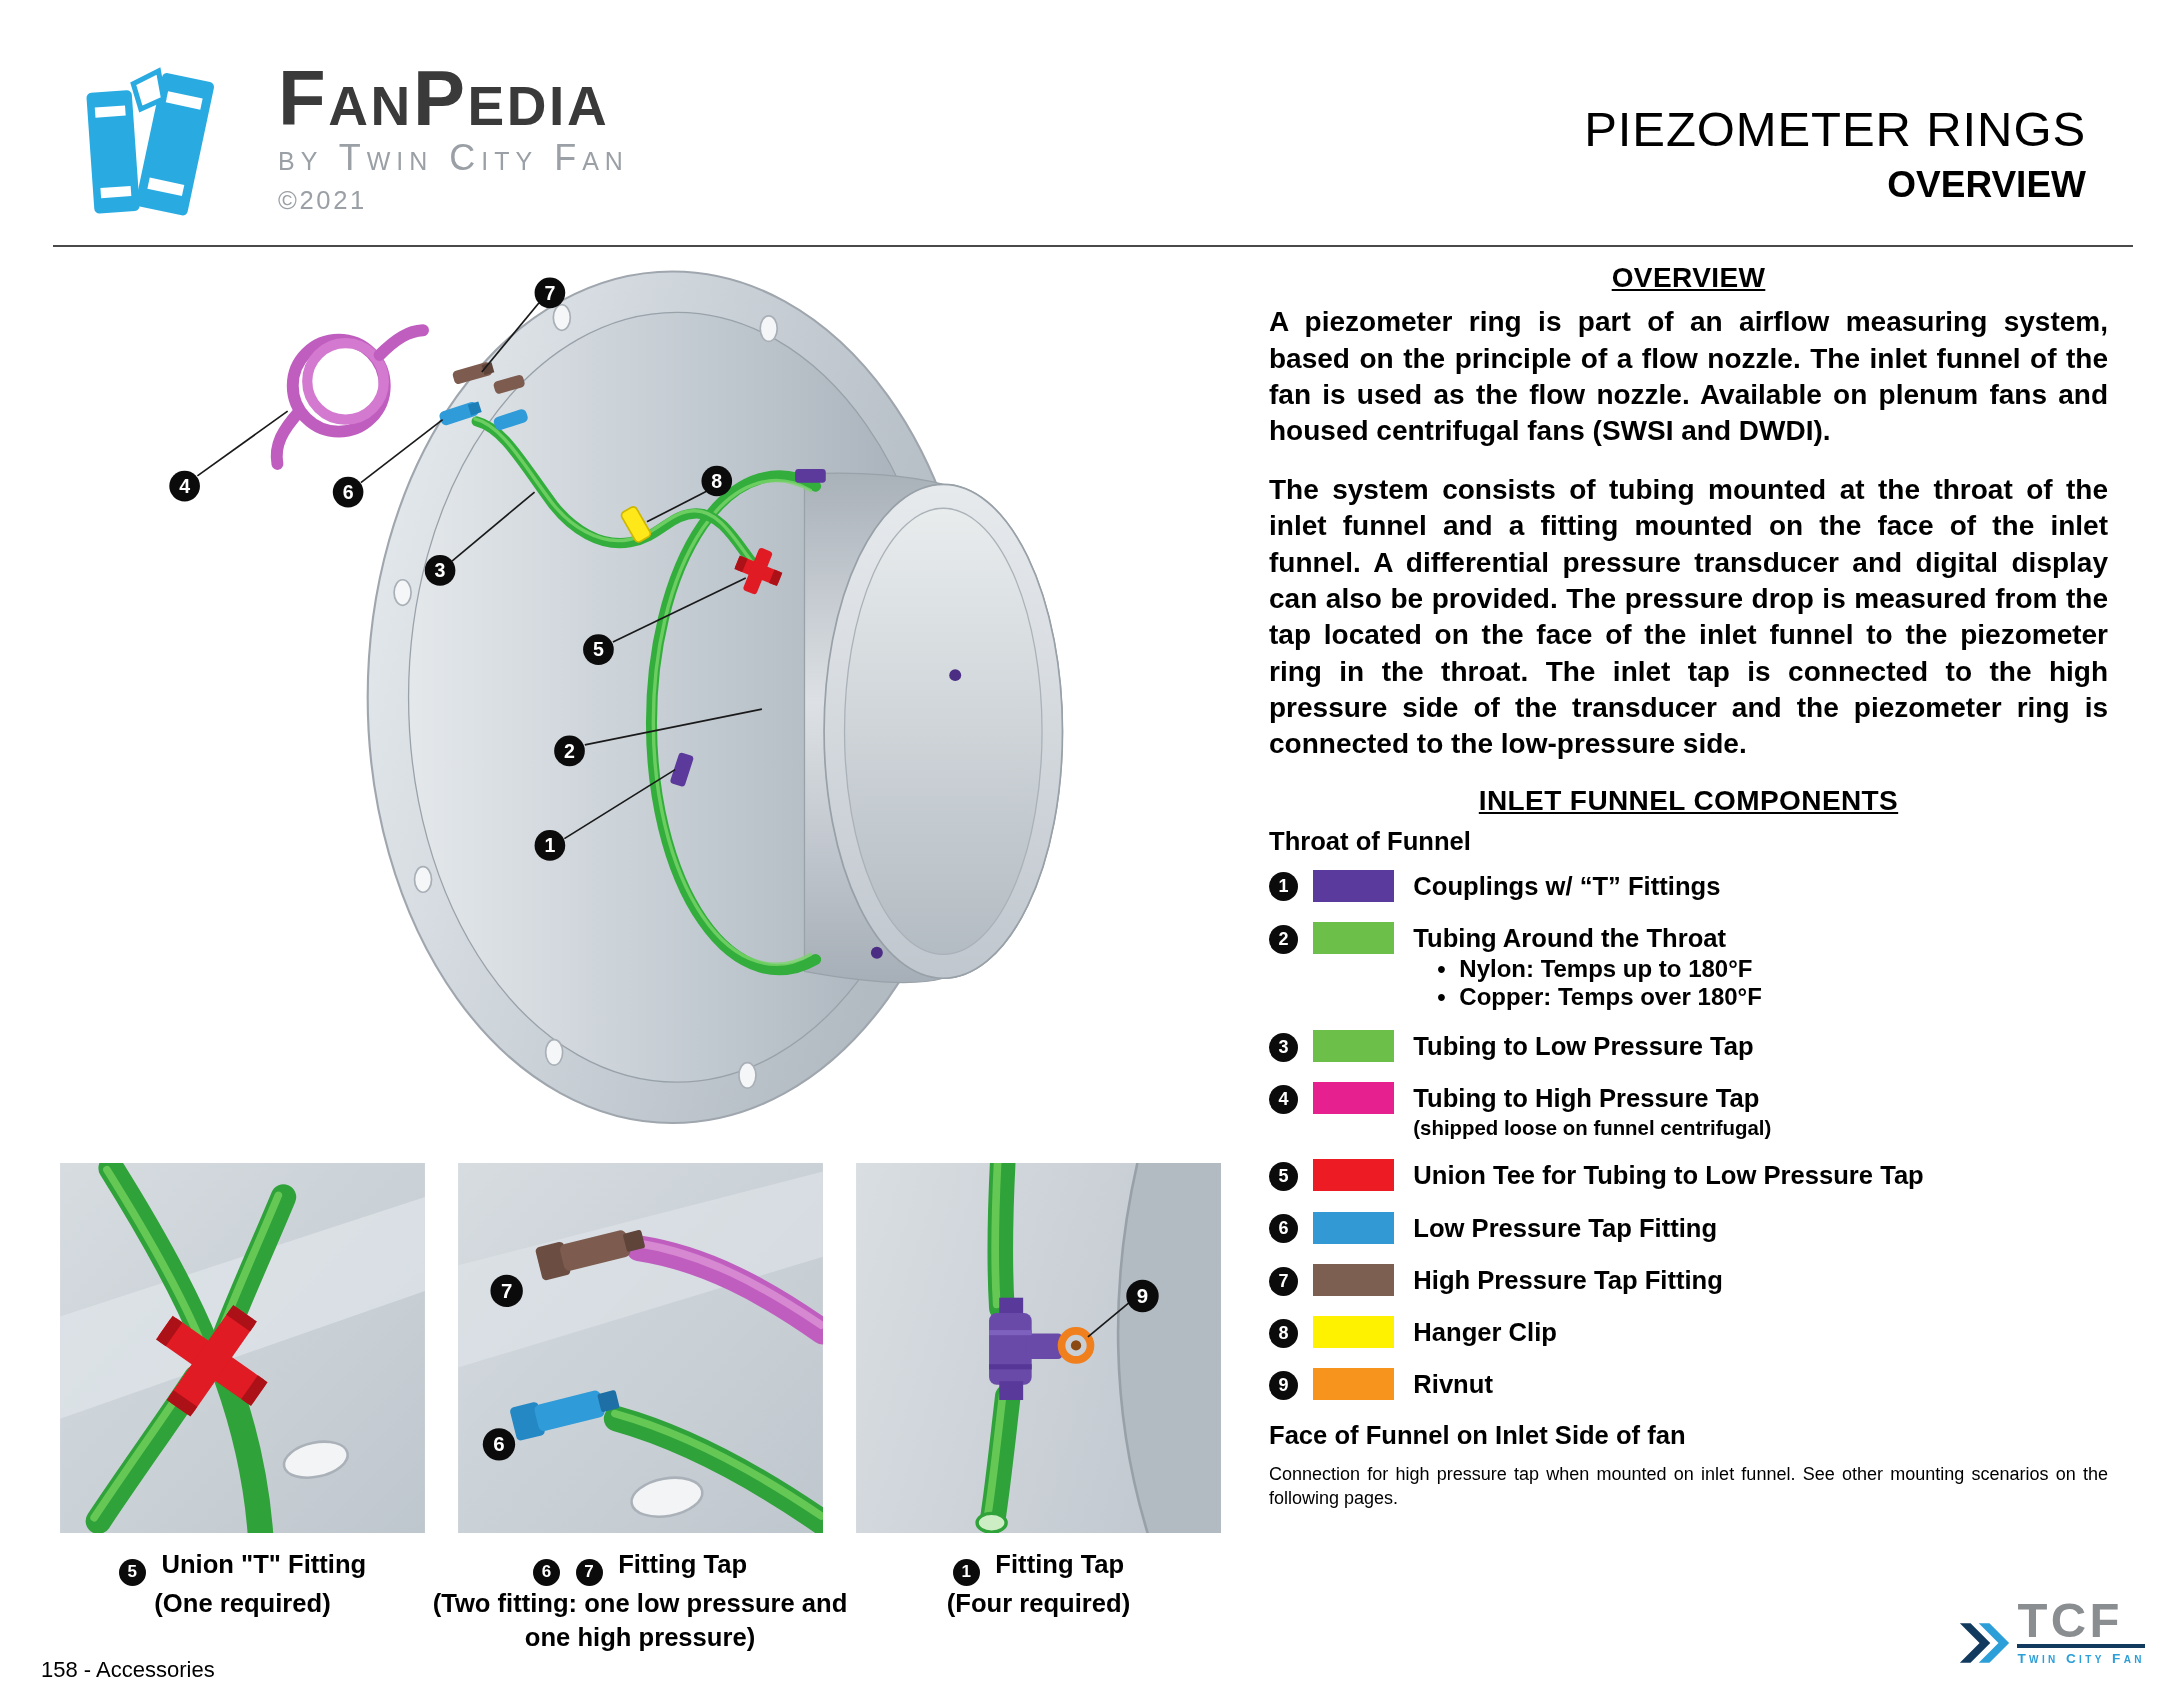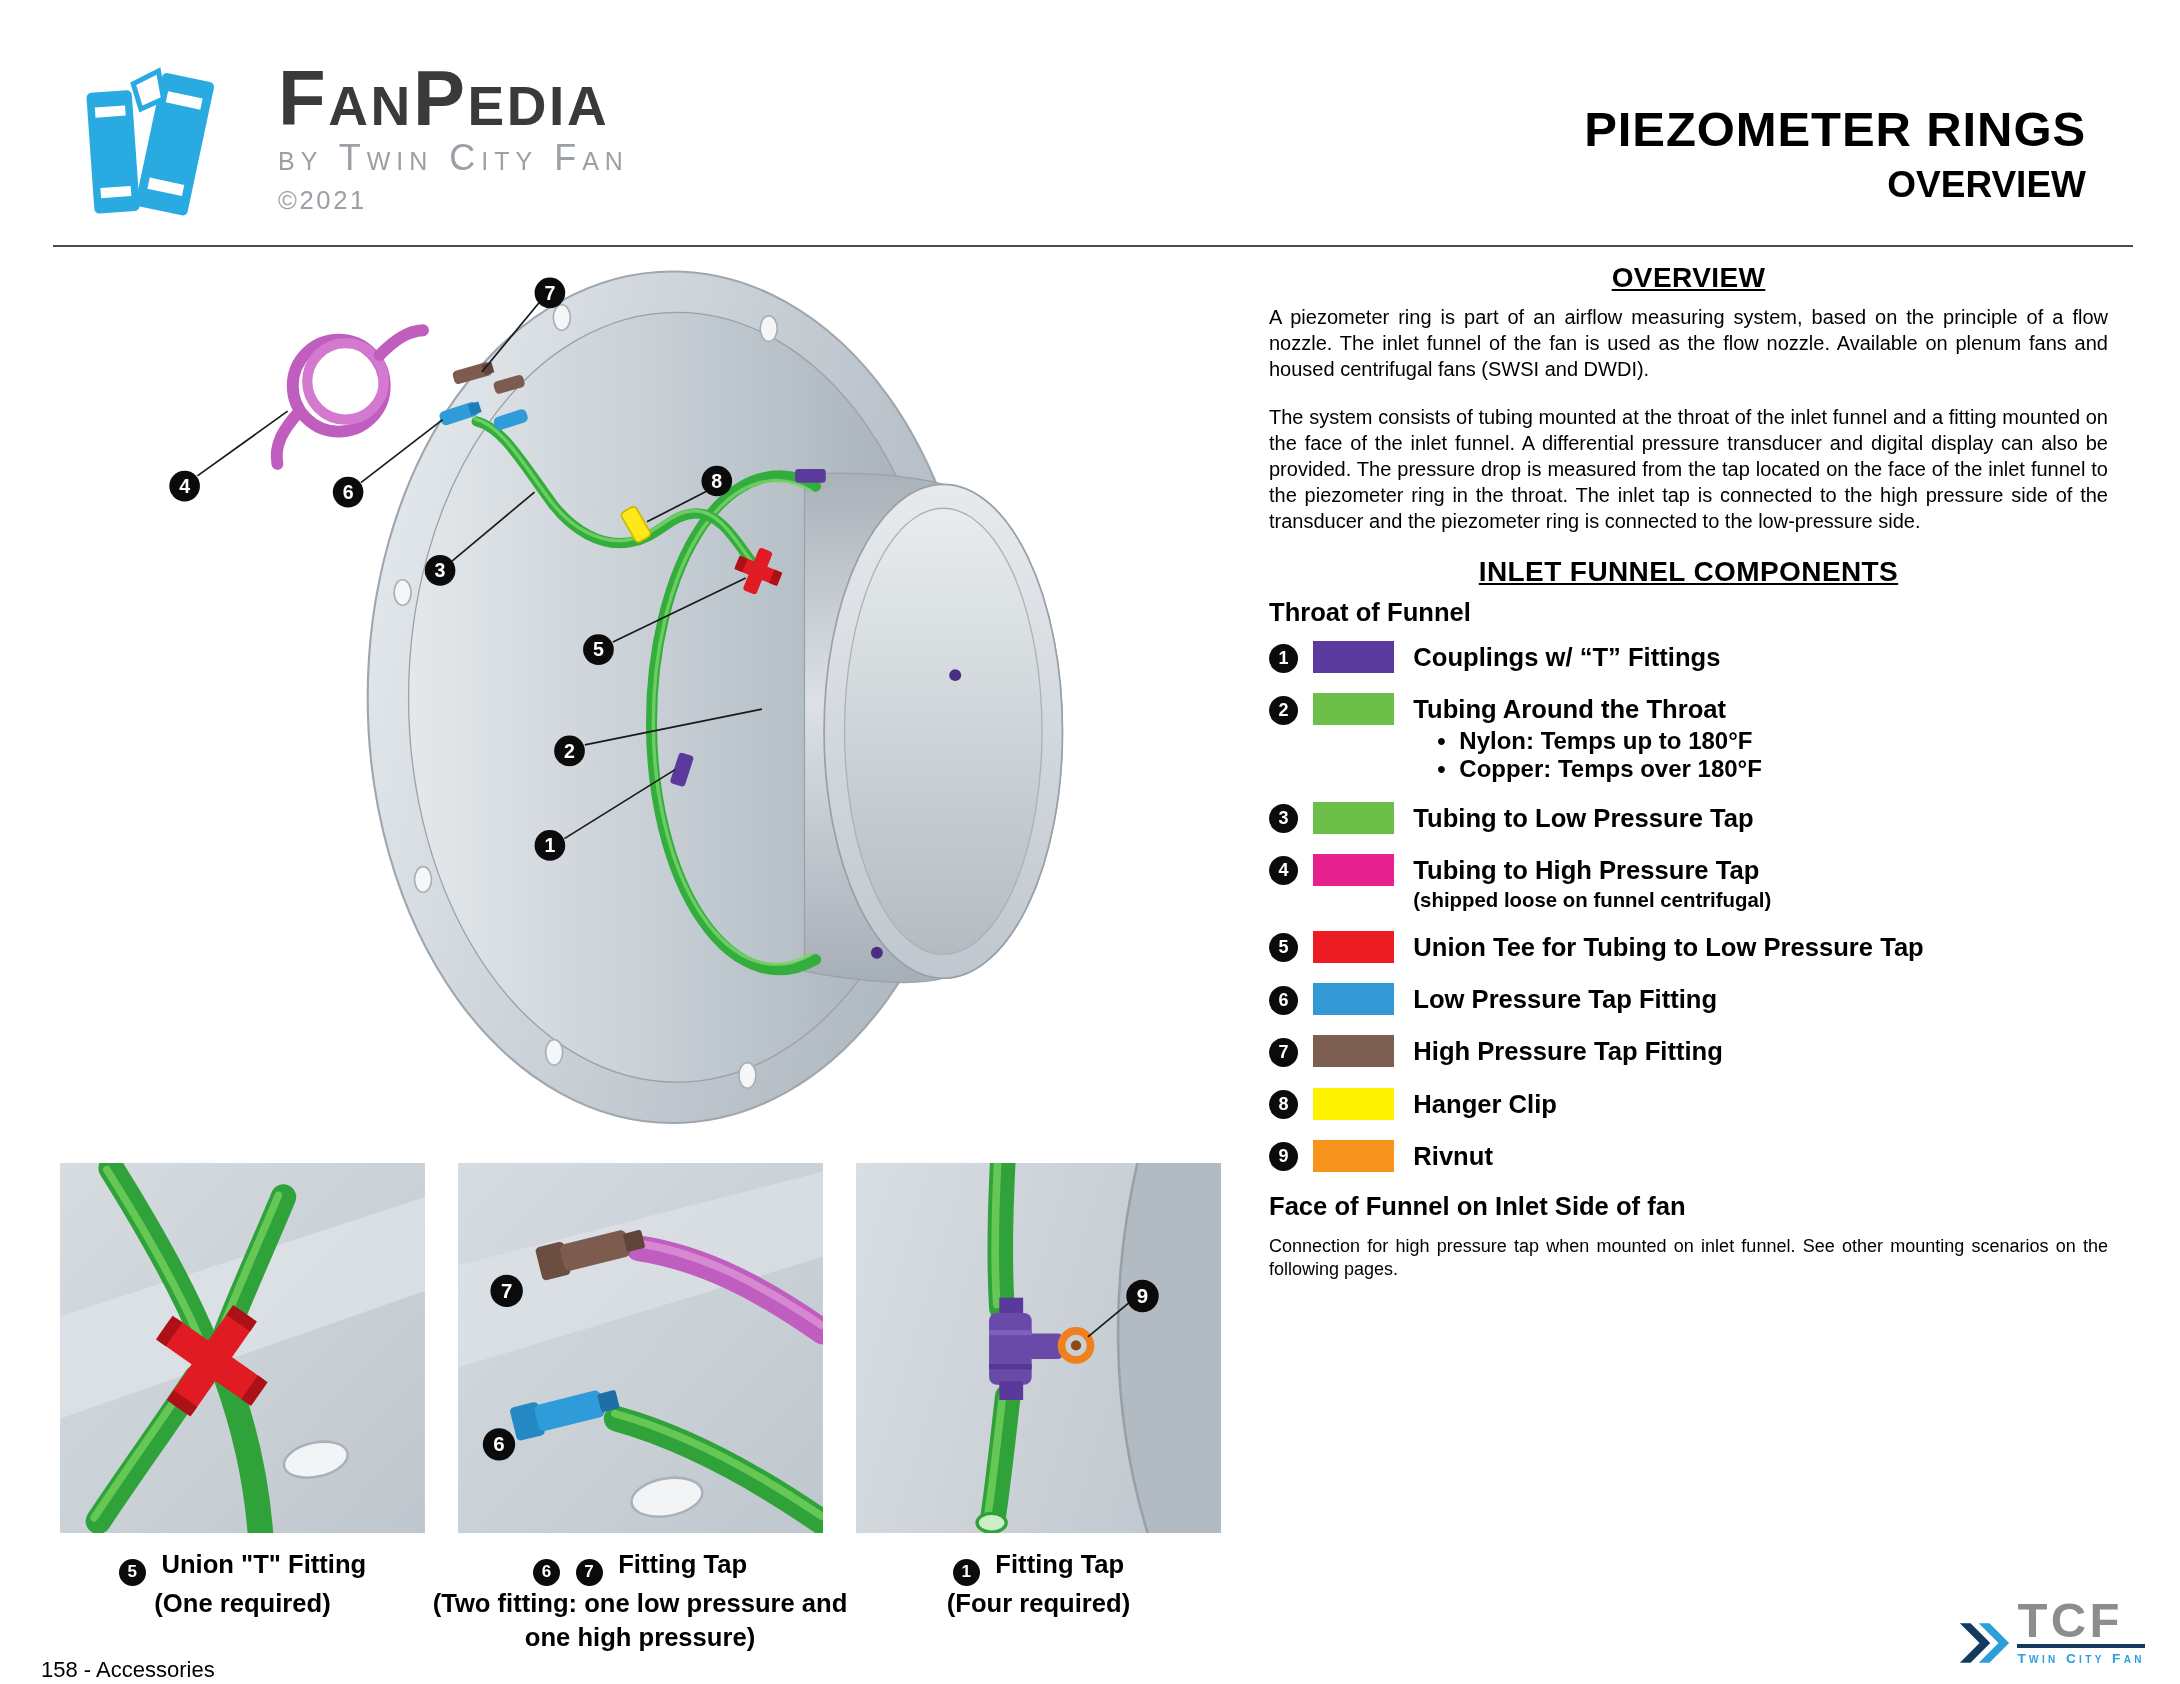--- a/index.html
+++ b/index.html
@@ -7,33 +7,33 @@
   body { font-family:"Liberation Sans", sans-serif; color:#000; }
   .page { position:relative; width:2181px; height:1685px; background:#fff; overflow:hidden; }
 
   
   .logo-wrap { position:absolute; left:85px; top:61px; display:flex; gap:41px; align-items:flex-start; }
   .logo-icon { width:152px; height:164px; }
   .brand-name { font-size:78px; font-weight:bold; font-variant:small-caps; letter-spacing:2.6px; color:#3a3a3a; line-height:0.95; }
   .brand-tagline { font-size:36px; font-variant:small-caps; letter-spacing:6px; color:#9aa0a5; margin-top:1.7px; }
   .brand-copyright { font-size:25.6px; color:#9aa0a5; letter-spacing:2.6px; margin-top:6.8px; }
   .title-block { position:absolute; right:95px; top:101px; text-align:right; }
-  .page-title { font-size:49px; font-weight:bold; letter-spacing:0.9px; }
+  .page-title { font-size:49px; font-weight:normal; letter-spacing:0.9px; }
   .page-subtitle { font-size:37px; font-weight:bold; margin-top:6.8px; }
   .divider { position:absolute; top:245px; left:53px; right:48px; height:1.7px; background:#4a4a4a; }
 
   
   .diagram { position:absolute; left:85px; top:256px; }
   .diagram text, .inset-img text { font-family:"Liberation Sans", sans-serif; font-weight:bold; fill:#fff; text-anchor:middle; }
   .leader { stroke:#1a1a1a; stroke-width:2; }
 
   
   .right-col { position:absolute; left:1269px; top:262px; width:839px; }
   .section-heading { text-align:center; font-size:28px; font-weight:bold; text-decoration:underline; margin-bottom:10.2px; letter-spacing:0.4px; }
-  .para { font-size:20px; line-height:1.3; text-align:justify; margin-bottom:22px; }
+  .para { font-size:28px; line-height:1.3; text-align:justify; margin-bottom:22px;font-weight:bold; }
   .sub-heading { font-size:25.6px; font-weight:bold; margin:1.7px 0 13.6px; }
   .comp-item { display:flex; align-items:flex-start; margin-bottom:19px; }
   .badge { width:29px; height:29px; border-radius:50%; background:#0b0b0b; color:#fff; font-size:18px; font-weight:bold;
            display:flex; align-items:center; justify-content:center; flex:none; margin-top:2.6px; }
   .swatch { width:81px; height:32px; margin:0 19px 0 15.3px; flex:none; }
   .comp-label { font-size:25.6px; font-weight:bold; line-height:1.3; }
   .comp-note { font-size:20.4px; font-weight:bold; margin-top:1.7px; }
   .comp-bullet { font-size:24px; font-weight:bold; margin:0 0 0 24px; }
   .comp-bullet::before { content:"\2022"; margin-right:13.6px; }
   .comp-footer-text { font-size:18px; line-height:1.3; text-align:justify; }

